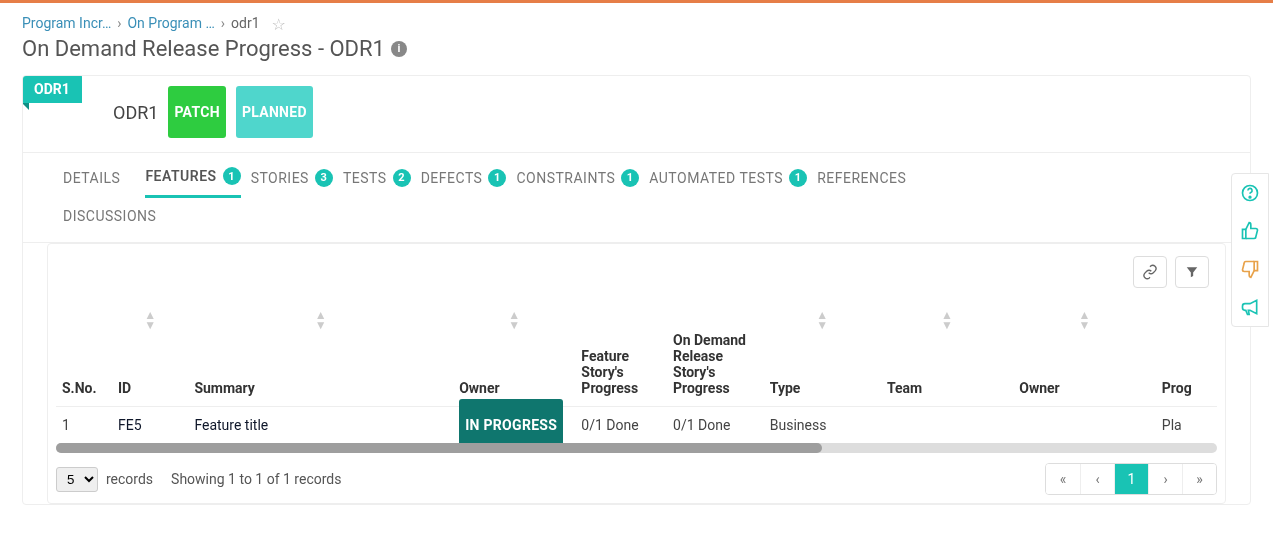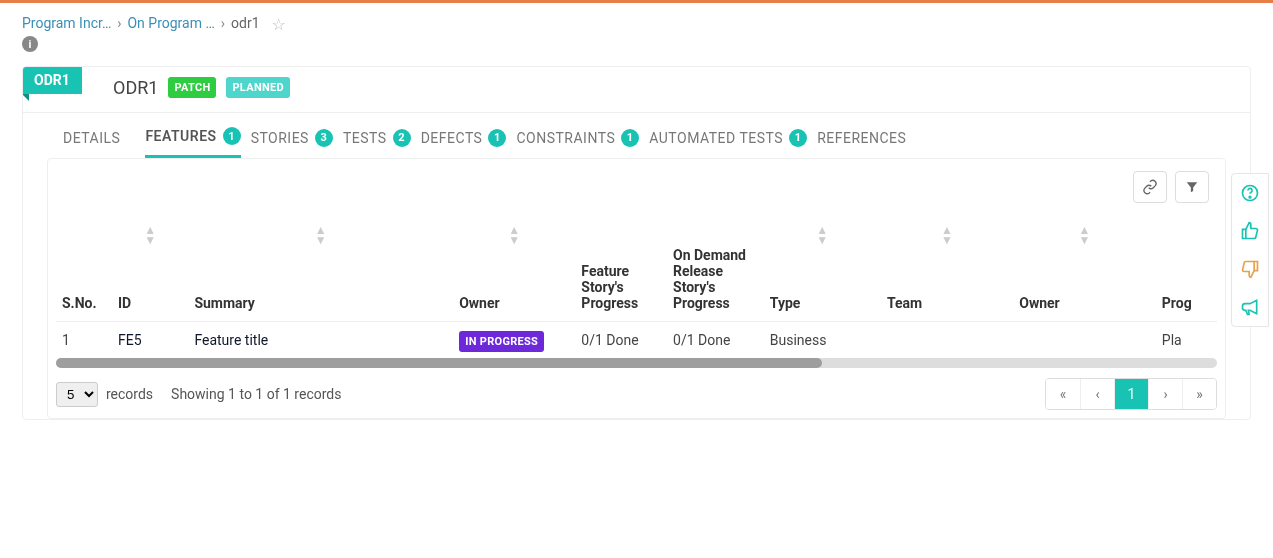--- a/index.html
+++ b/index.html
@@ -69,26 +69,26 @@
   }
   .panel-header {
     display: flex;
     align-items: center;
     gap: 10px;
     padding: 10px 16px 14px 90px;
     border-bottom: 1px solid #eee;
   }
   .panel-header .name { font-size: 18px; color:#444; }
   .badge {
-    font-size: 11px; font-weight:700; padding:4px 6px; border-radius:3px;
+    font-size: 14px; font-weight:700; padding:18px 6px; border-radius:3px;
     letter-spacing: .3px;
   }
   .badge-green { background:#2ecc40; color:#fff; }
   .badge-teal  { background:#4fd6cc; color:#fff; }
-  .badge-blue  { background:#6d28d9; color:#fff; }
+  .badge-blue  { background:#0f766e; color:#fff; }
 
   .tabs {
     display:flex; flex-wrap:wrap;
     gap: 10px;
     padding: 14px 40px 0 40px;
   }
   .tab {
     color:#777;
     font-size: 14px;
     letter-spacing: .5px;
@@ -178,20 +178,21 @@
   <div class="breadcrumb">
     <a>Program Incr…</a>
     <span class="sep">›</span>
     <a>On Program …</a>
     <span class="sep">›</span>
     <span class="current">odr1</span>
     <span class="star-icon">☆</span>
   </div>
 
   <h1 class="page-title">
+    <span>On Demand Release Progress - ODR1</span>
     <span class="info-icon">i</span>
   </h1>
 
   <div class="panel">
     <div class="odr-chip">ODR1</div>
     <div class="panel-header">
       <span class="name">ODR1</span>
       <span class="badge badge-green">PATCH</span>
       <span class="badge badge-teal">PLANNED</span>
     </div>
@@ -219,20 +220,25 @@
       <div class="tab">
           <span>CONSTRAINTS</span>
           <span class="count">1</span>
         </div>
       <div class="tab">
           <span>AUTOMATED TESTS</span>
           <span class="count">1</span>
         </div>
       <div class="tab">
           <span>REFERENCES</span>
+        </div>
+    </div>
+    <div class="tabs tabs-row2">
+      <div class="tab">
+          <span>DISCUSSIONS</span>
         </div>
     </div>
 
     <div class="table-wrap">
       <div class="toolbar">
         <div class="tbtn" title="link">
           <svg width="16" height="16" viewBox="0 0 24 24" fill="none" stroke="#666" stroke-width="2">
               <path d="M10 13a5 5 0 0 0 7 0l3-3a5 5 0 0 0-7-7l-1 1"></path>
               <path d="M14 11a5 5 0 0 0-7 0l-3 3a5 5 0 0 0 7 7l1-1"></path>
             </svg>

